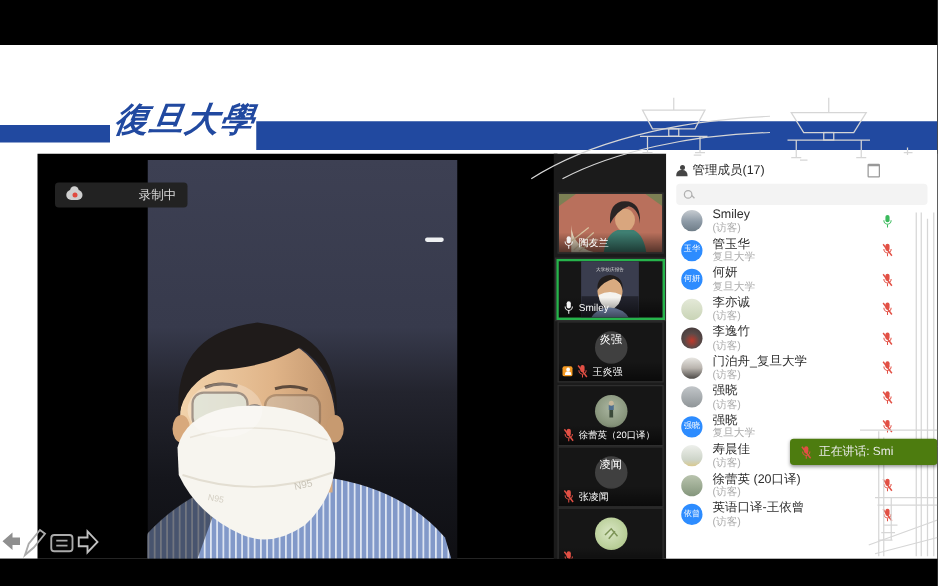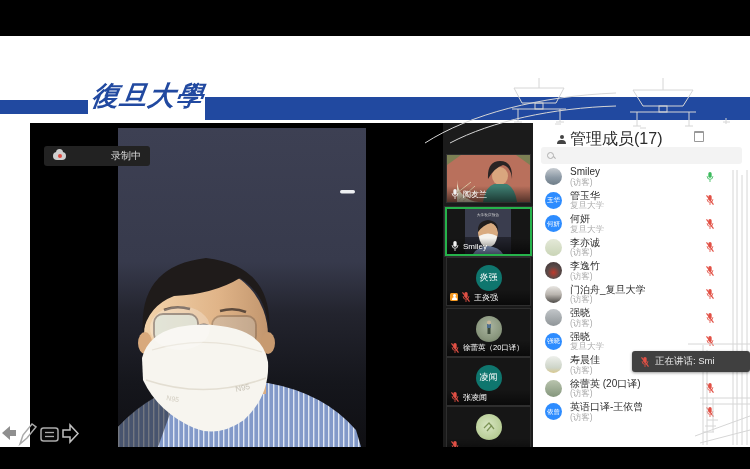--- a/index.html
+++ b/index.html
@@ -31,31 +31,31 @@
   
   .strip{position:absolute;left:443px;top:123px;width:90px;height:324px;background:#1b1b1b;
          overflow:hidden;z-index:3;}
   .thumb{position:absolute;left:4px;width:83px;height:47px;background:#161616;outline:1px solid #2e2e2e;overflow:hidden;}
   .t1{top:32px;} .t2{top:84px;border:2px solid #26b34b;left:2px;width:83px;height:45px;}
   .t3{top:135px;} .t4{top:186px;} .t5{top:235px;} .t6{top:284px;}
   .thumb-label{position:absolute;left:0;bottom:0;right:0;display:flex;align-items:center;gap:3px;
          padding:2px 3px;font-size:8px;color:#fff;background:linear-gradient(transparent,rgba(0,0,0,.55));
          white-space:nowrap;}
   .blue-disc{position:absolute;left:50%;top:42%;transform:translate(-50%,-50%);
-         width:26px;height:26px;border-radius:50%;background:#0f766e;display:flex;
-         align-items:center;justify-content:center;color:#fff;font-size:9px;letter-spacing:0;}
+         width:26px;height:26px;border-radius:50%;background:#404040;display:flex;
+         justify-content:center;color:#fff;font-size:9px;letter-spacing:0;}
   .photo-disc{position:absolute;left:50%;top:42%;transform:translate(-50%,-50%);
          width:26px;height:26px;border-radius:50%;}
   .mini-video{position:absolute;left:18px;top:0px;width:46px;height:45px;background:#3a3d4e;}
   .mini-text{position:absolute;left:0;right:0;top:2px;text-align:center;color:#d8d8d8;
          font-size:6px;transform:scale(.62);white-space:nowrap;}
   
   .panel{position:absolute;left:533px;top:123px;width:217px;height:324px;background:#fff;z-index:3;}
-  .panel-header{position:absolute;left:24px;top:6px;display:flex;align-items:center;gap:4px;
-         font-size:16px;color:#2b2b2b;}
+  .panel-header{position:absolute;left:8px;top:6px;display:flex;align-items:center;gap:4px;
+         font-size:10px;color:#2b2b2b;}
   .person-ic{position:relative;width:9px;height:9px;}
   .person-ic::before{content:"";position:absolute;left:2.5px;top:0;width:4px;height:4px;border-radius:50%;background:#444;}
   .person-ic::after{content:"";position:absolute;left:0;top:4.5px;width:9px;height:4.5px;
          border-radius:4px 4px 0 0;background:#444;}
   .popout-ic{position:absolute;right:46px;top:8px;width:8px;height:8px;border:1px solid #999;
          border-radius:1px;border-top-width:2px;}
   .search-box{position:absolute;left:8px;top:24px;width:201px;height:17px;background:#f3f3f3;
          border-radius:3px;display:flex;align-items:center;gap:4px;padding:0 6px;box-sizing:border-box;}
   .search-box input{border:none;background:transparent;outline:none;font-size:9.5px;color:#666;
          width:100%;font-family:inherit;}
@@ -81,21 +81,21 @@
   .mic-on .m-fill{fill:#3bba5d;} .mic-on .m-stroke{stroke:#3bba5d;}
   .mic-muted .m-fill{fill:#e25045;} .mic-muted .m-stroke{stroke:#e25045;}
   .mic-muted .m-slash{display:block;}
   .tmic-on .m-fill{fill:#f2f2f2;} .tmic-on .m-stroke{stroke:#f2f2f2;}
   .tmic-muted .m-fill{fill:#e25045;} .tmic-muted .m-stroke{stroke:#e25045;}
   .tmic-muted .m-slash{display:block;}
   .badge-person{position:relative;width:8px;height:8px;background:#f59a23;border-radius:1.5px;flex:none;}
   .badge-person::before{content:"";position:absolute;left:2.5px;top:1px;width:3px;height:3px;border-radius:50%;background:#fff;}
   .badge-person::after{content:"";position:absolute;left:1.5px;top:4.2px;width:5px;height:3px;border-radius:3px 3px 0 0;background:#fff;}
   
-  .tooltip{position:absolute;left:632px;top:351px;width:118px;height:21px;background:#404040;
+  .tooltip{position:absolute;left:632px;top:351px;width:118px;height:21px;background:#4d7c0f;
          border-radius:3px;display:flex;align-items:center;gap:5px;padding:0 8px;box-sizing:border-box;
          z-index:8;overflow:hidden;box-shadow:0 1px 3px rgba(0,0,0,.4);}
   .tooltip .tip-text{font-size:9.5px;color:#ebebeb;white-space:nowrap;}
   
   .bar-top{position:absolute;left:0;top:0;width:750px;height:36px;background:#000;z-index:9;}
   .bar-bottom{position:absolute;left:0;top:447px;width:750px;height:22px;background:#000;z-index:9;}
 </style>
 </head>
 <body>
 

